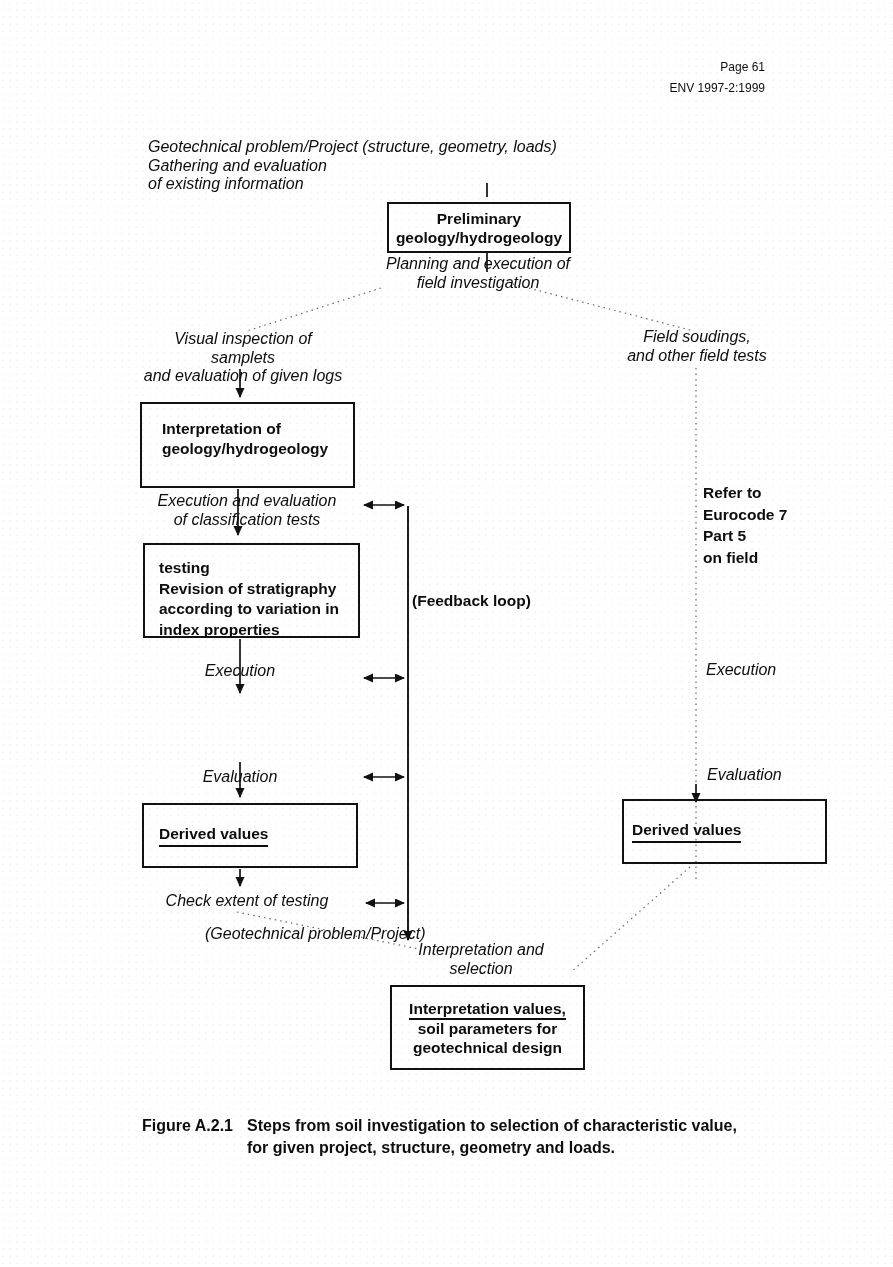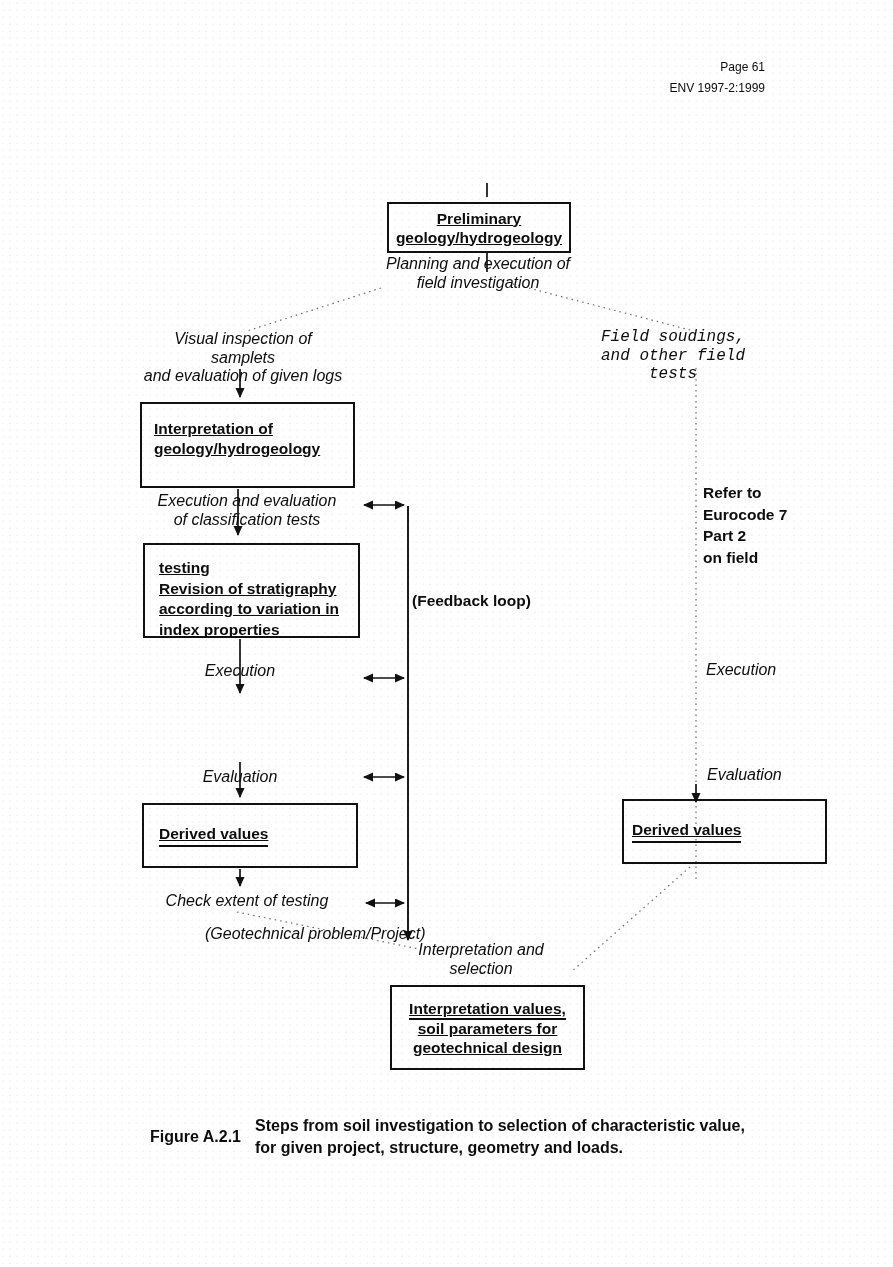--- a/index.html
+++ b/index.html
@@ -18,21 +18,21 @@
   svg.lines{position:absolute;left:0;top:0;z-index:1;}
   .it{font-style:italic;font-size:16px;line-height:18.5px;}
   .bold{font-weight:bold;}
   .center{text-align:center;}
   .right{text-align:right;}
   .box{
     position:absolute;z-index:2;
     border:2px solid #111;
     background:transparent;
     box-sizing:border-box;
-    font-weight:bold;font-size:15.5px;line-height:20px;text-decoration:underline;
+    font-weight:bold;font-size:15.5px;line-height:20px;
   }
   .box .u, .u{border-bottom:2px solid currentColor;padding-bottom:1px;}
   .flexcenter{display:flex;flex-direction:column;justify-content:center;}
   .hdr{font-size:12px;line-height:21px;}
   .caption{display:flex;gap:14px;font-weight:bold;font-size:16px;line-height:22px;}
   .lbl-line{display:block;}
 </style>
 </head>
 <body>
 
@@ -70,42 +70,47 @@
     <path d="M696,368 V782" stroke="#6a6a6a" stroke-width="1.2" stroke-dasharray="1.5 4"></path>
     <path d="M696,784 V802" stroke="#111" stroke-width="1.7" marker-end="url(#arr)"></path>
     <path d="M696,806 V879" stroke="#6a6a6a" stroke-width="1.2" stroke-dasharray="1.5 4"></path>
   </svg>
 
   <div class="abs hdr right" style="right:128px;top:57px;">
     <span class="lbl-line">Page 61</span>
     <span class="lbl-line">ENV 1997-2:1999</span>
   </div>
 
+  <div class="abs it" style="left:148px;top:138px;">
+    <span class="lbl-line">Geotechnical problem/Project (structure, geometry, loads)</span>
+    <span class="lbl-line">Gathering and evaluation</span>
+    <span class="lbl-line">of existing information</span>
+  </div>
 
   <div class="box flexcenter center" style="left:387px;top:202px;width:184px;height:51px;line-height:19px;">
     <span>Preliminary</span>
     <span>geology/hydrogeology</span>
   </div>
 
   <div class="abs it center" style="left:358px;top:255px;width:240px;">
     <span class="lbl-line">Planning and execution of</span>
     <span class="lbl-line">field investigation</span>
   </div>
 
   <div class="abs it center" style="left:140px;top:330px;width:206px;">
     <span class="lbl-line">Visual inspection of samplets</span>
     <span class="lbl-line">and evaluation of given logs</span>
   </div>
 
-  <div class="abs it center" style="left:573px;top:328px;width:200px;font-family:Liberation Mono, monospace;">
+  <div class="abs it center" style="left:597px;top:328px;width:200px;">
     <span class="lbl-line">Field soudings,</span>
     <span class="lbl-line">and other field tests</span>
   </div>
 
-  <div class="box" style="left:140px;top:402px;width:215px;height:86px;padding:15px 0 0 12px;">
+  <div class="box" style="left:140px;top:402px;width:215px;height:86px;padding:15px 0 0 20px;">
     <span class="lbl-line">Interpretation of</span>
     <span class="lbl-line">geology/hydrogeology</span>
   </div>
 
   <div class="abs it center" style="left:132px;top:492px;width:230px;">
     <span class="lbl-line">Execution and evaluation</span>
     <span class="lbl-line">of classification tests</span>
   </div>
 
   <div class="box" style="left:143px;top:543px;width:217px;height:95px;padding:13px 0 0 14px;line-height:20.5px;">
@@ -137,33 +142,33 @@
 
   <div class="box center" style="left:390px;top:985px;width:195px;height:85px;padding-top:12px;line-height:19.5px;">
     <span class="lbl-line"><span class="u">Interpretation values,</span></span>
     <span class="lbl-line">soil parameters for</span>
     <span class="lbl-line">geotechnical design</span>
   </div>
 
   <div class="abs bold" style="left:703px;top:482px;font-size:15.5px;line-height:21.5px;">
     <span class="lbl-line">Refer to</span>
     <span class="lbl-line">Eurocode 7</span>
-    <span class="lbl-line">Part 2</span>
+    <span class="lbl-line">Part 5</span>
     <span class="lbl-line">on field</span>
   </div>
 
   <div class="abs it" style="left:706px;top:661px;">Execution</div>
 
   <div class="abs it" style="left:707px;top:766px;">Evaluation</div>
 
   <div class="box flexcenter" style="left:622px;top:799px;width:205px;height:65px;padding-left:8px;">
     <span class="u" style="align-self:flex-start;">Derived values</span>
   </div>
 
-  <div class="abs caption" style="left:150px;top:1115px;align-items:center;">
+  <div class="abs caption" style="left:142px;top:1115px;">
     <span>Figure A.2.1</span>
     <span>
       <span class="lbl-line">Steps from soil investigation to selection of characteristic value,</span>
       <span class="lbl-line">for given project, structure, geometry and loads.</span>
     </span>
   </div>
 
 </div>
 
 </body></html>

